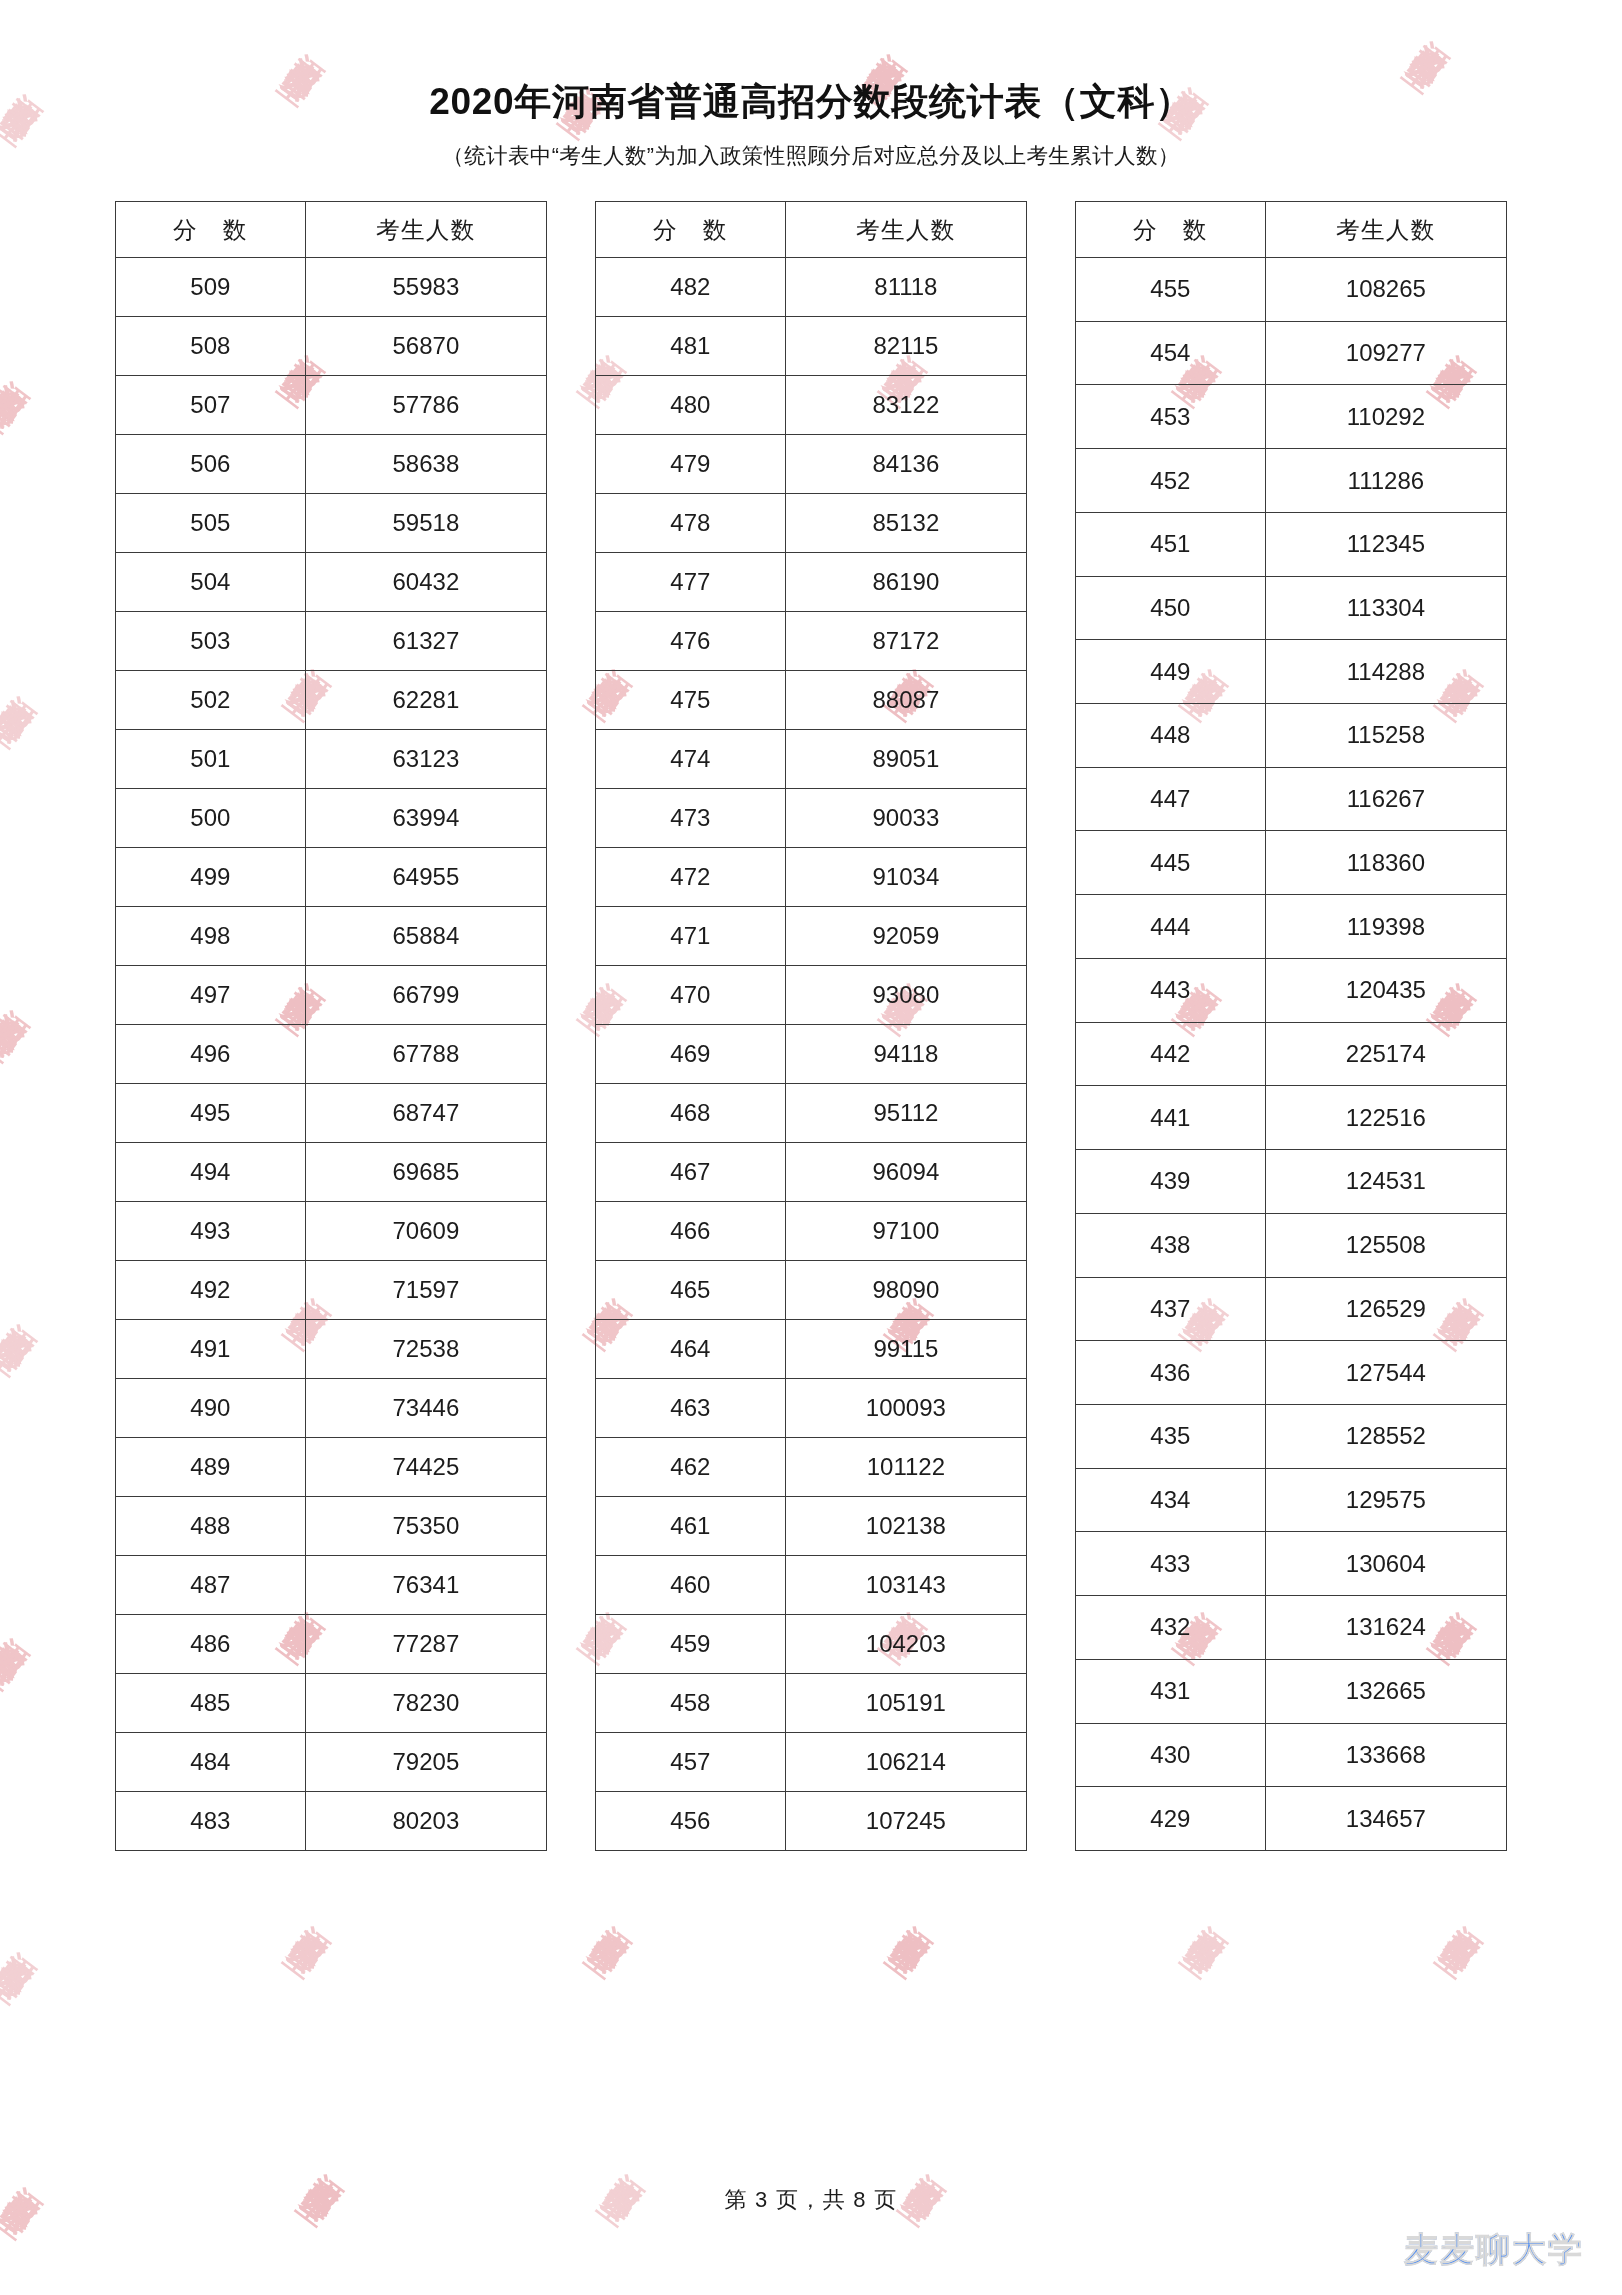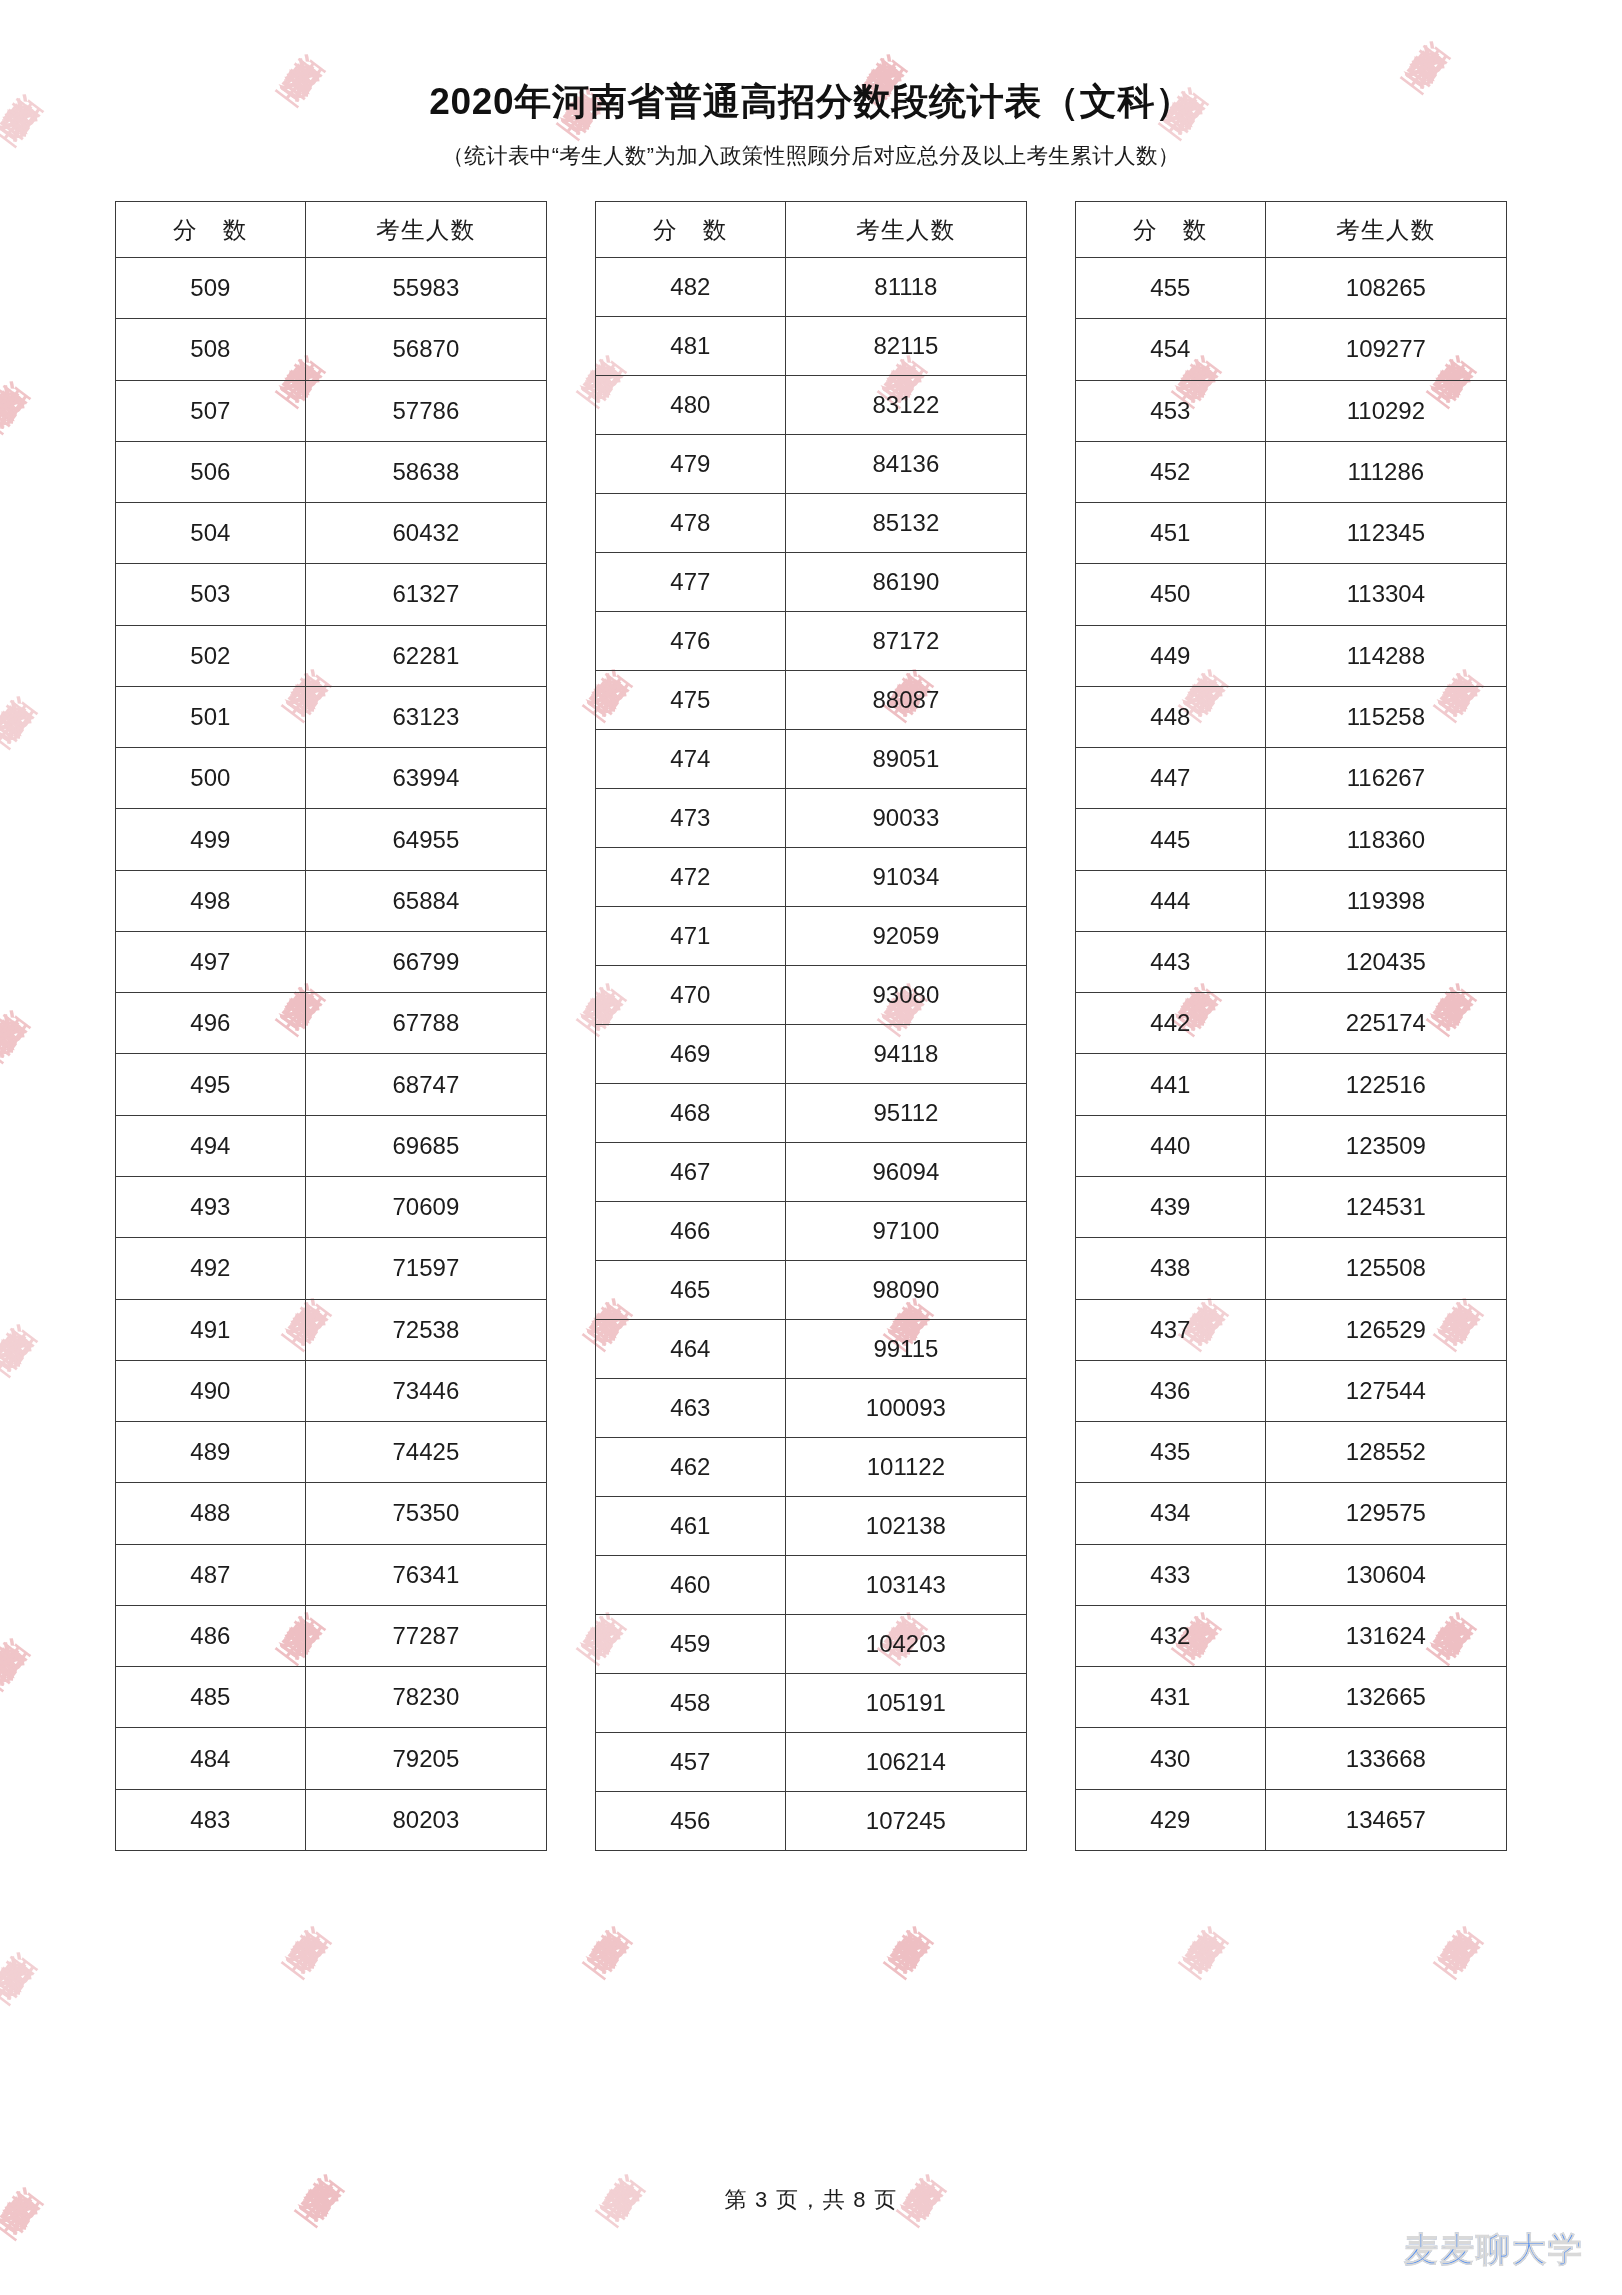--- a/index.html
+++ b/index.html
@@ -202,20 +202,24 @@
         </tr>
         <tr>
           <td class="col-score">507</td>
           <td class="col-count">57786</td>
         </tr>
         <tr>
           <td class="col-score">506</td>
           <td class="col-count">58638</td>
         </tr>
         <tr>
+          <td class="col-score">505</td>
+          <td class="col-count">59518</td>
+        </tr>
+        <tr>
           <td class="col-score">504</td>
           <td class="col-count">60432</td>
         </tr>
         <tr>
           <td class="col-score">503</td>
           <td class="col-count">61327</td>
         </tr>
         <tr>
           <td class="col-score">502</td>
           <td class="col-count">62281</td>
@@ -474,24 +478,20 @@
         </tr>
         <tr>
           <td class="col-score">442</td>
           <td class="col-count">225174</td>
         </tr>
         <tr>
           <td class="col-score">441</td>
           <td class="col-count">122516</td>
         </tr>
         <tr>
-          <td class="col-score">440</td>
-          <td class="col-count">123509</td>
-        </tr>
-        <tr>
           <td class="col-score">439</td>
           <td class="col-count">124531</td>
         </tr>
         <tr>
           <td class="col-score">438</td>
           <td class="col-count">125508</td>
         </tr>
         <tr>
           <td class="col-score">437</td>
           <td class="col-count">126529</td>

